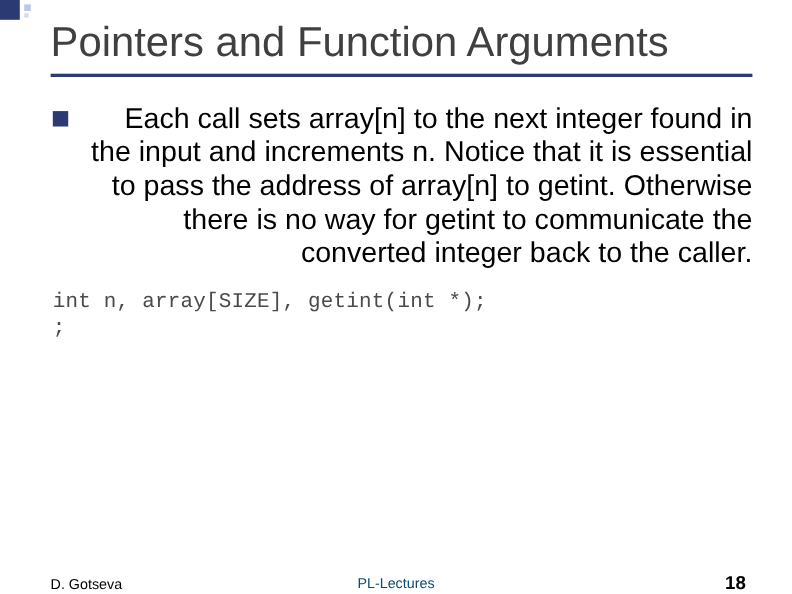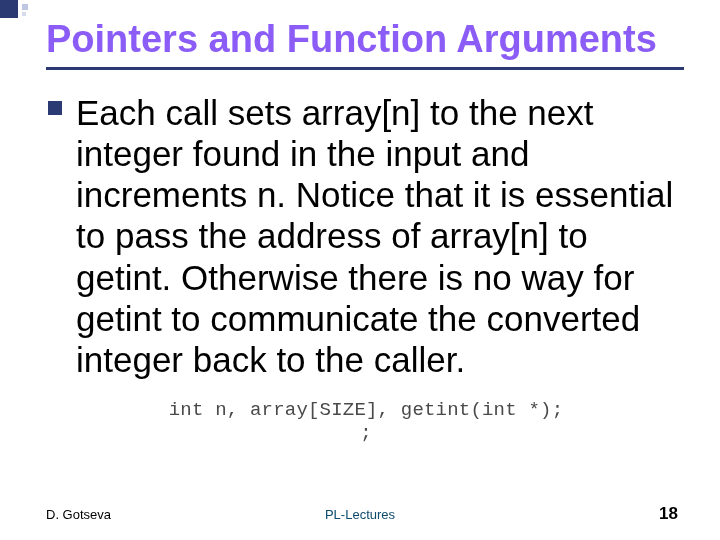--- a/index.html
+++ b/index.html
@@ -2,27 +2,27 @@
 <html><head>
 <meta charset="utf-8">
 <style>
   * { margin: 0; padding: 0; box-sizing: border-box; }
   html, body { width: 720px; height: 540px; background: #ffffff; font-family: Arial, Helvetica, sans-serif; overflow: hidden; }
   .slide { position: relative; width: 720px; height: 540px; padding: 18px 36px 0 46px; }
   .deco-top { position: absolute; top: 0; left: 0; width: 40px; height: 14px; }
   .deco-big { position: absolute; top: 0; left: 0; width: 18px; height: 18px; background: #2b3a73; }
   .deco-small-1 { position: absolute; top: 4px; left: 22px; width: 6px; height: 6px; background: #bfc8e2; }
   .deco-small-2 { position: absolute; top: 12px; left: 22px; width: 4px; height: 4px; background: #d6dced; }
-  .title { font-size: 38px; font-weight: bold; color: #8b5cf6; line-height: 1.12; margin-top: 0; }
+  .title { font-size: 38px; font-weight: normal; color: #404040; line-height: 1.12; margin-top: 0; }
   .underline { border: none; border-top: 3px solid #2b3a73; margin-top: 6px; margin-bottom: 22px; width: 100%; }
   .body { display: flex; align-items: flex-start; gap: 14px; padding-left: 2px; }
   .bullet-sq { width: 14px; height: 14px; background: #2b3a73; flex: 0 0 auto; margin-top: 9px; }
-  .body-text { font-size: 35px; line-height: 1.18; color: #000; }
-  .code-block { margin-top: 18px; padding-left: 2px; font-family: "Courier New", Courier, monospace; font-size: 19px; color: #4a4a4a; line-height: 1.25; letter-spacing: 0.2px; text-align: center; }
-  .footer { position: absolute; bottom: 16px; left: 0; right: 0; display: flex; justify-content: space-between; align-items: center; padding: 0 42px 0 46px; }
+  .body-text { font-size: 26px; line-height: 1.18; color: #000; text-align: right; }
+  .code-block { margin-top: 18px; padding-left: 2px; font-family: "Courier New", Courier, monospace; font-size: 19px; color: #4a4a4a; line-height: 1.25; letter-spacing: 0.2px; }
+  .footer { position: absolute; bottom: 0; left: 0; right: 0; display: flex; justify-content: space-between; align-items: center; padding: 0 42px 0 46px; }
   .footer-left { font-size: 13px; color: #000; }
   .footer-center { font-size: 13px; color: #0c4a6e; position: absolute; left: 50%; transform: translateX(-50%); }
   .footer-right { font-size: 17px; font-weight: bold; color: #000; }
 </style>
 </head>
 <body>
 
 <div class="slide">
   <div class="deco-top">
     <div class="deco-big"></div>

